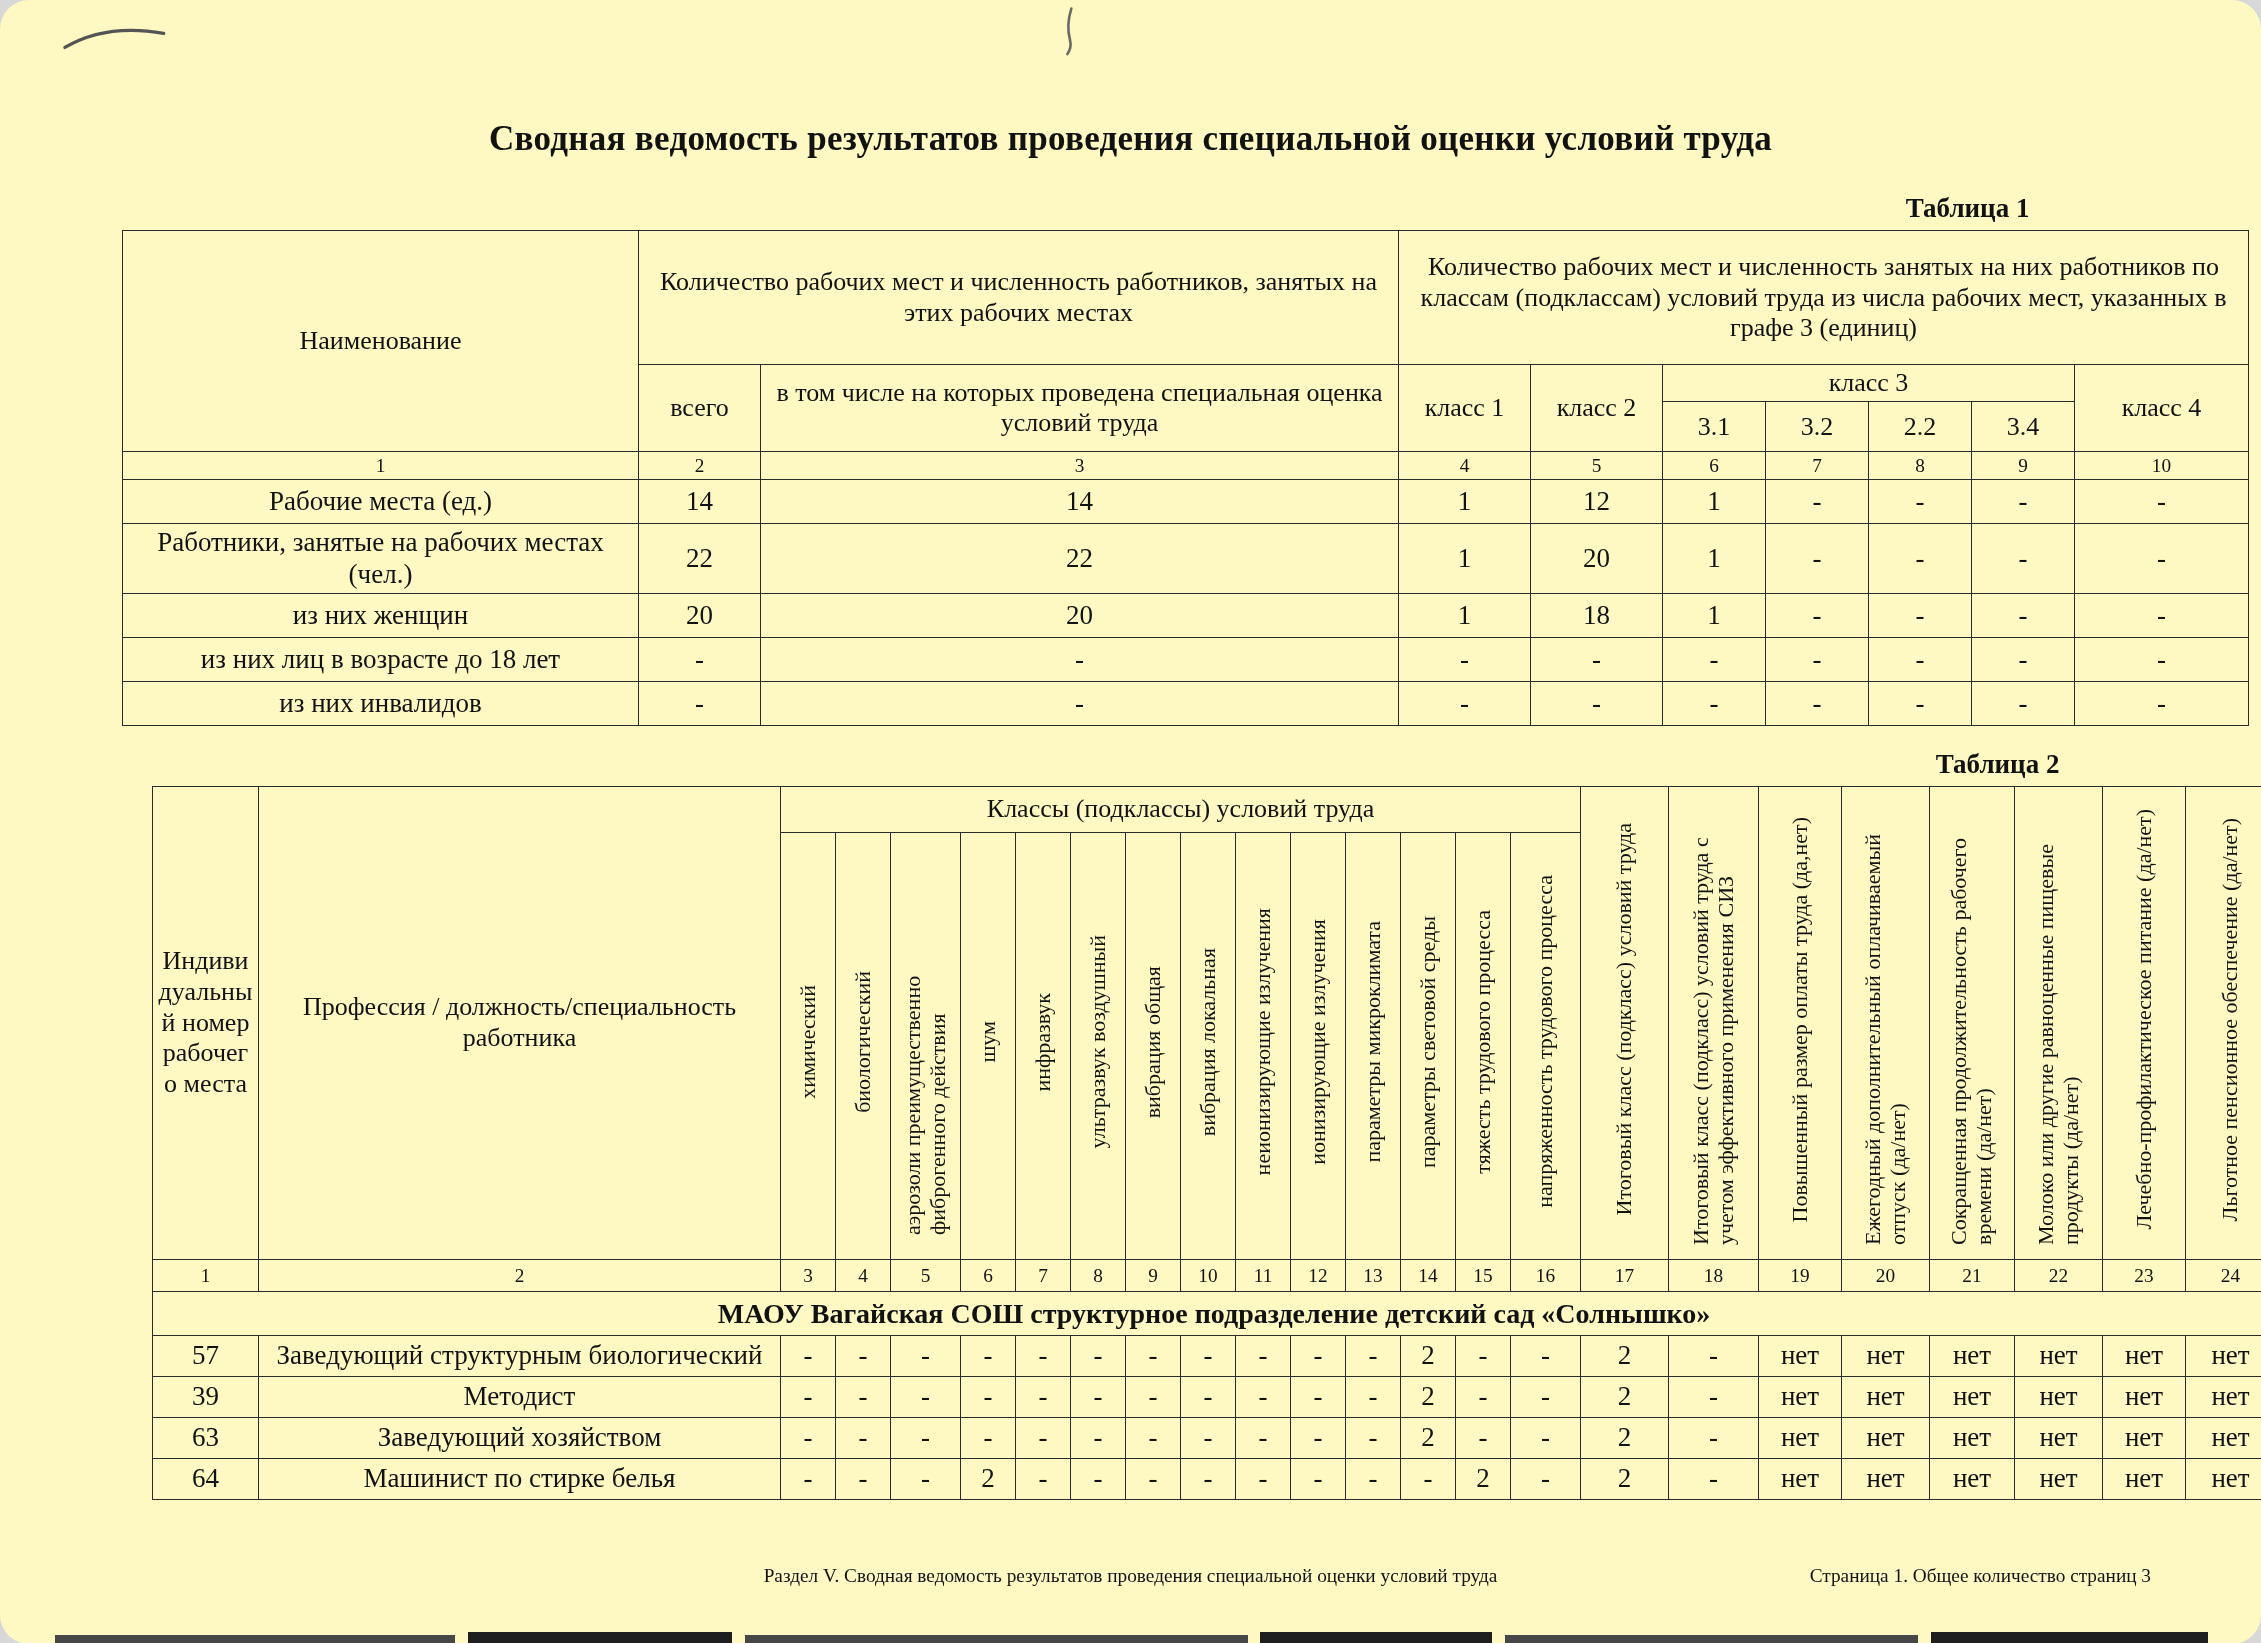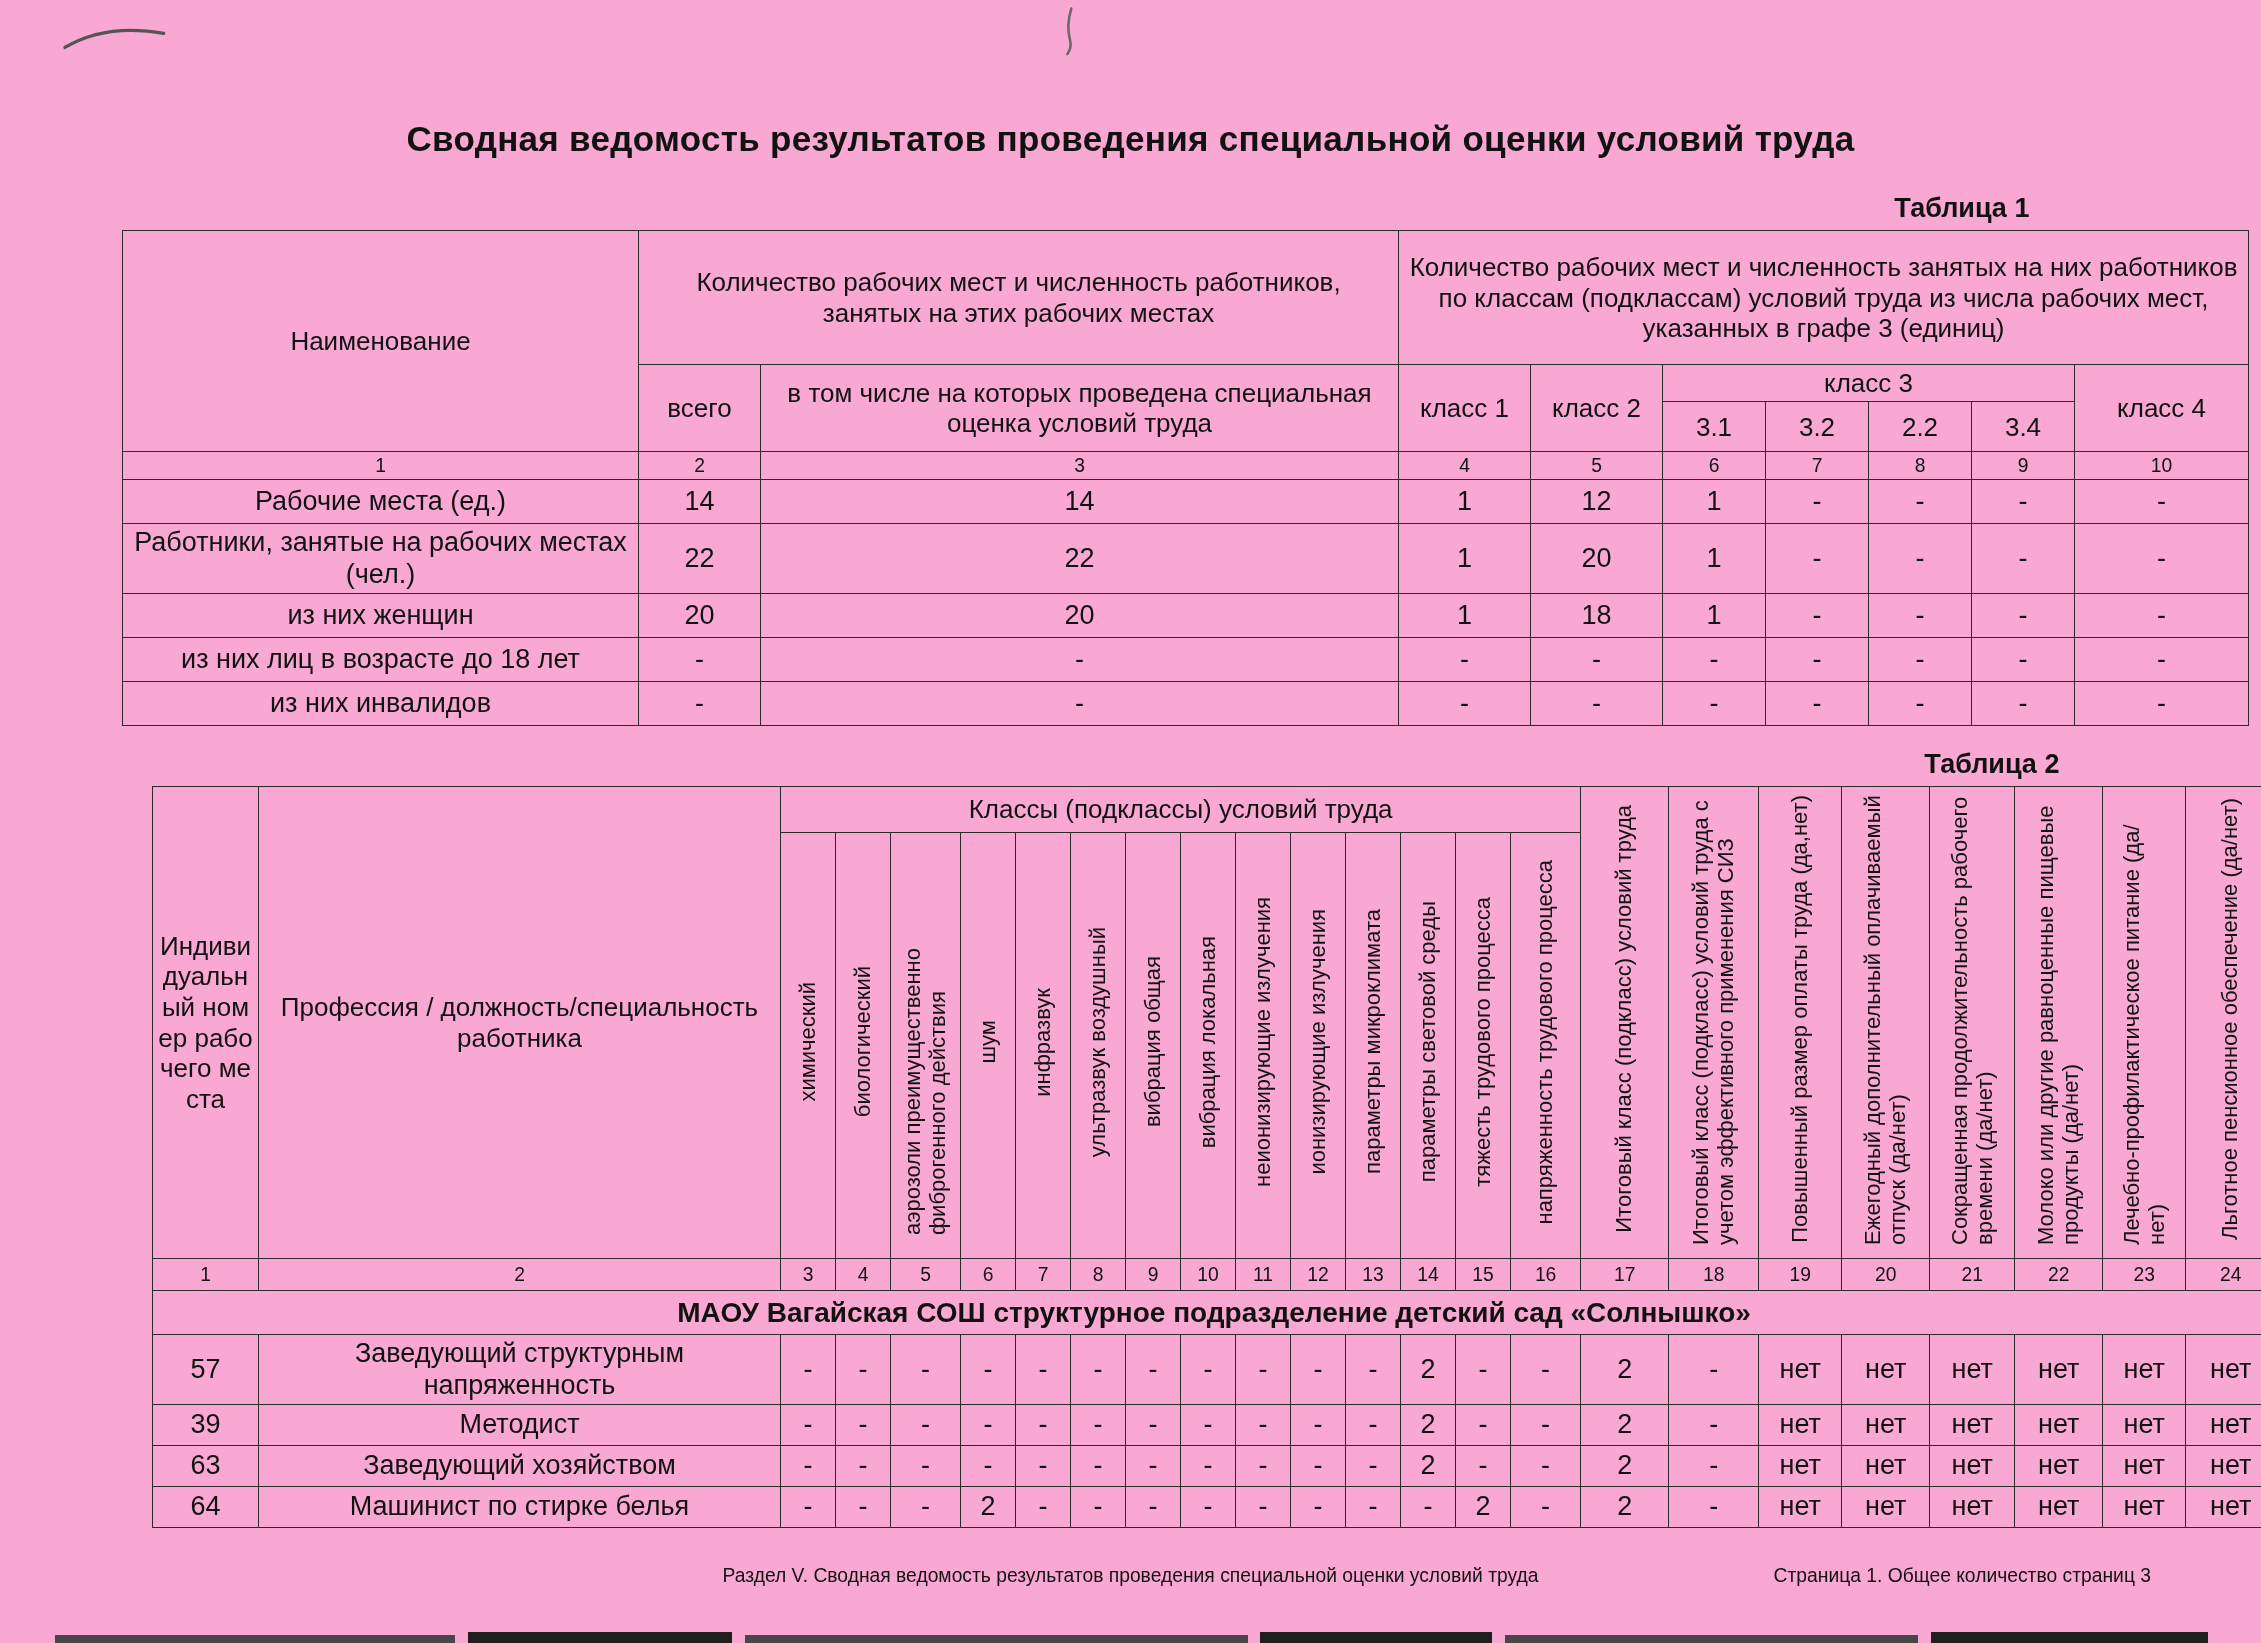--- a/index.html
+++ b/index.html
@@ -1,24 +1,25 @@
 <!DOCTYPE html>
 <html lang="ru" style="font-size:10.3px"><head>
 <meta charset="utf-8">
 <style>
   * { box-sizing: border-box; margin: 0; padding: 0; }
   html,body { background:#d8d8d8; }
   .page {
     position: relative;
     width: 2261px;
     height: 1644px;
-    background: #f9a8d4;
-    font-family: Liberation Sans, sans-serif;
+    background: #fef9c3;
+    font-family: Liberation Serif, serif;
     color: #121212;
     overflow: hidden;
+    border-radius: 29px;
   }
   .title {
     position: absolute;
     top: 119px; left: 0;
     width: 100%;
     text-align: center;
     font-size: 35px;
     font-weight: 700;
     letter-spacing: 0.3px;
   }
@@ -459,21 +460,21 @@
 
         </tr>
         <tr class="section-row" style="height:41px">
           <td colspan="24">МАОУ Вагайская СОШ структурное подразделение детский сад «Солнышко»</td>
         </tr>
 
           <tr style="height:41px">
 
               <td class="d">57</td>
 
-              <td class="d">Заведующий структурным напряженность</td>
+              <td class="d">Заведующий структурным биологический</td>
 
               <td class="d">-</td>
 
               <td class="d">-</td>
 
               <td class="d">-</td>
 
               <td class="d">-</td>
 
               <td class="d">-</td>

